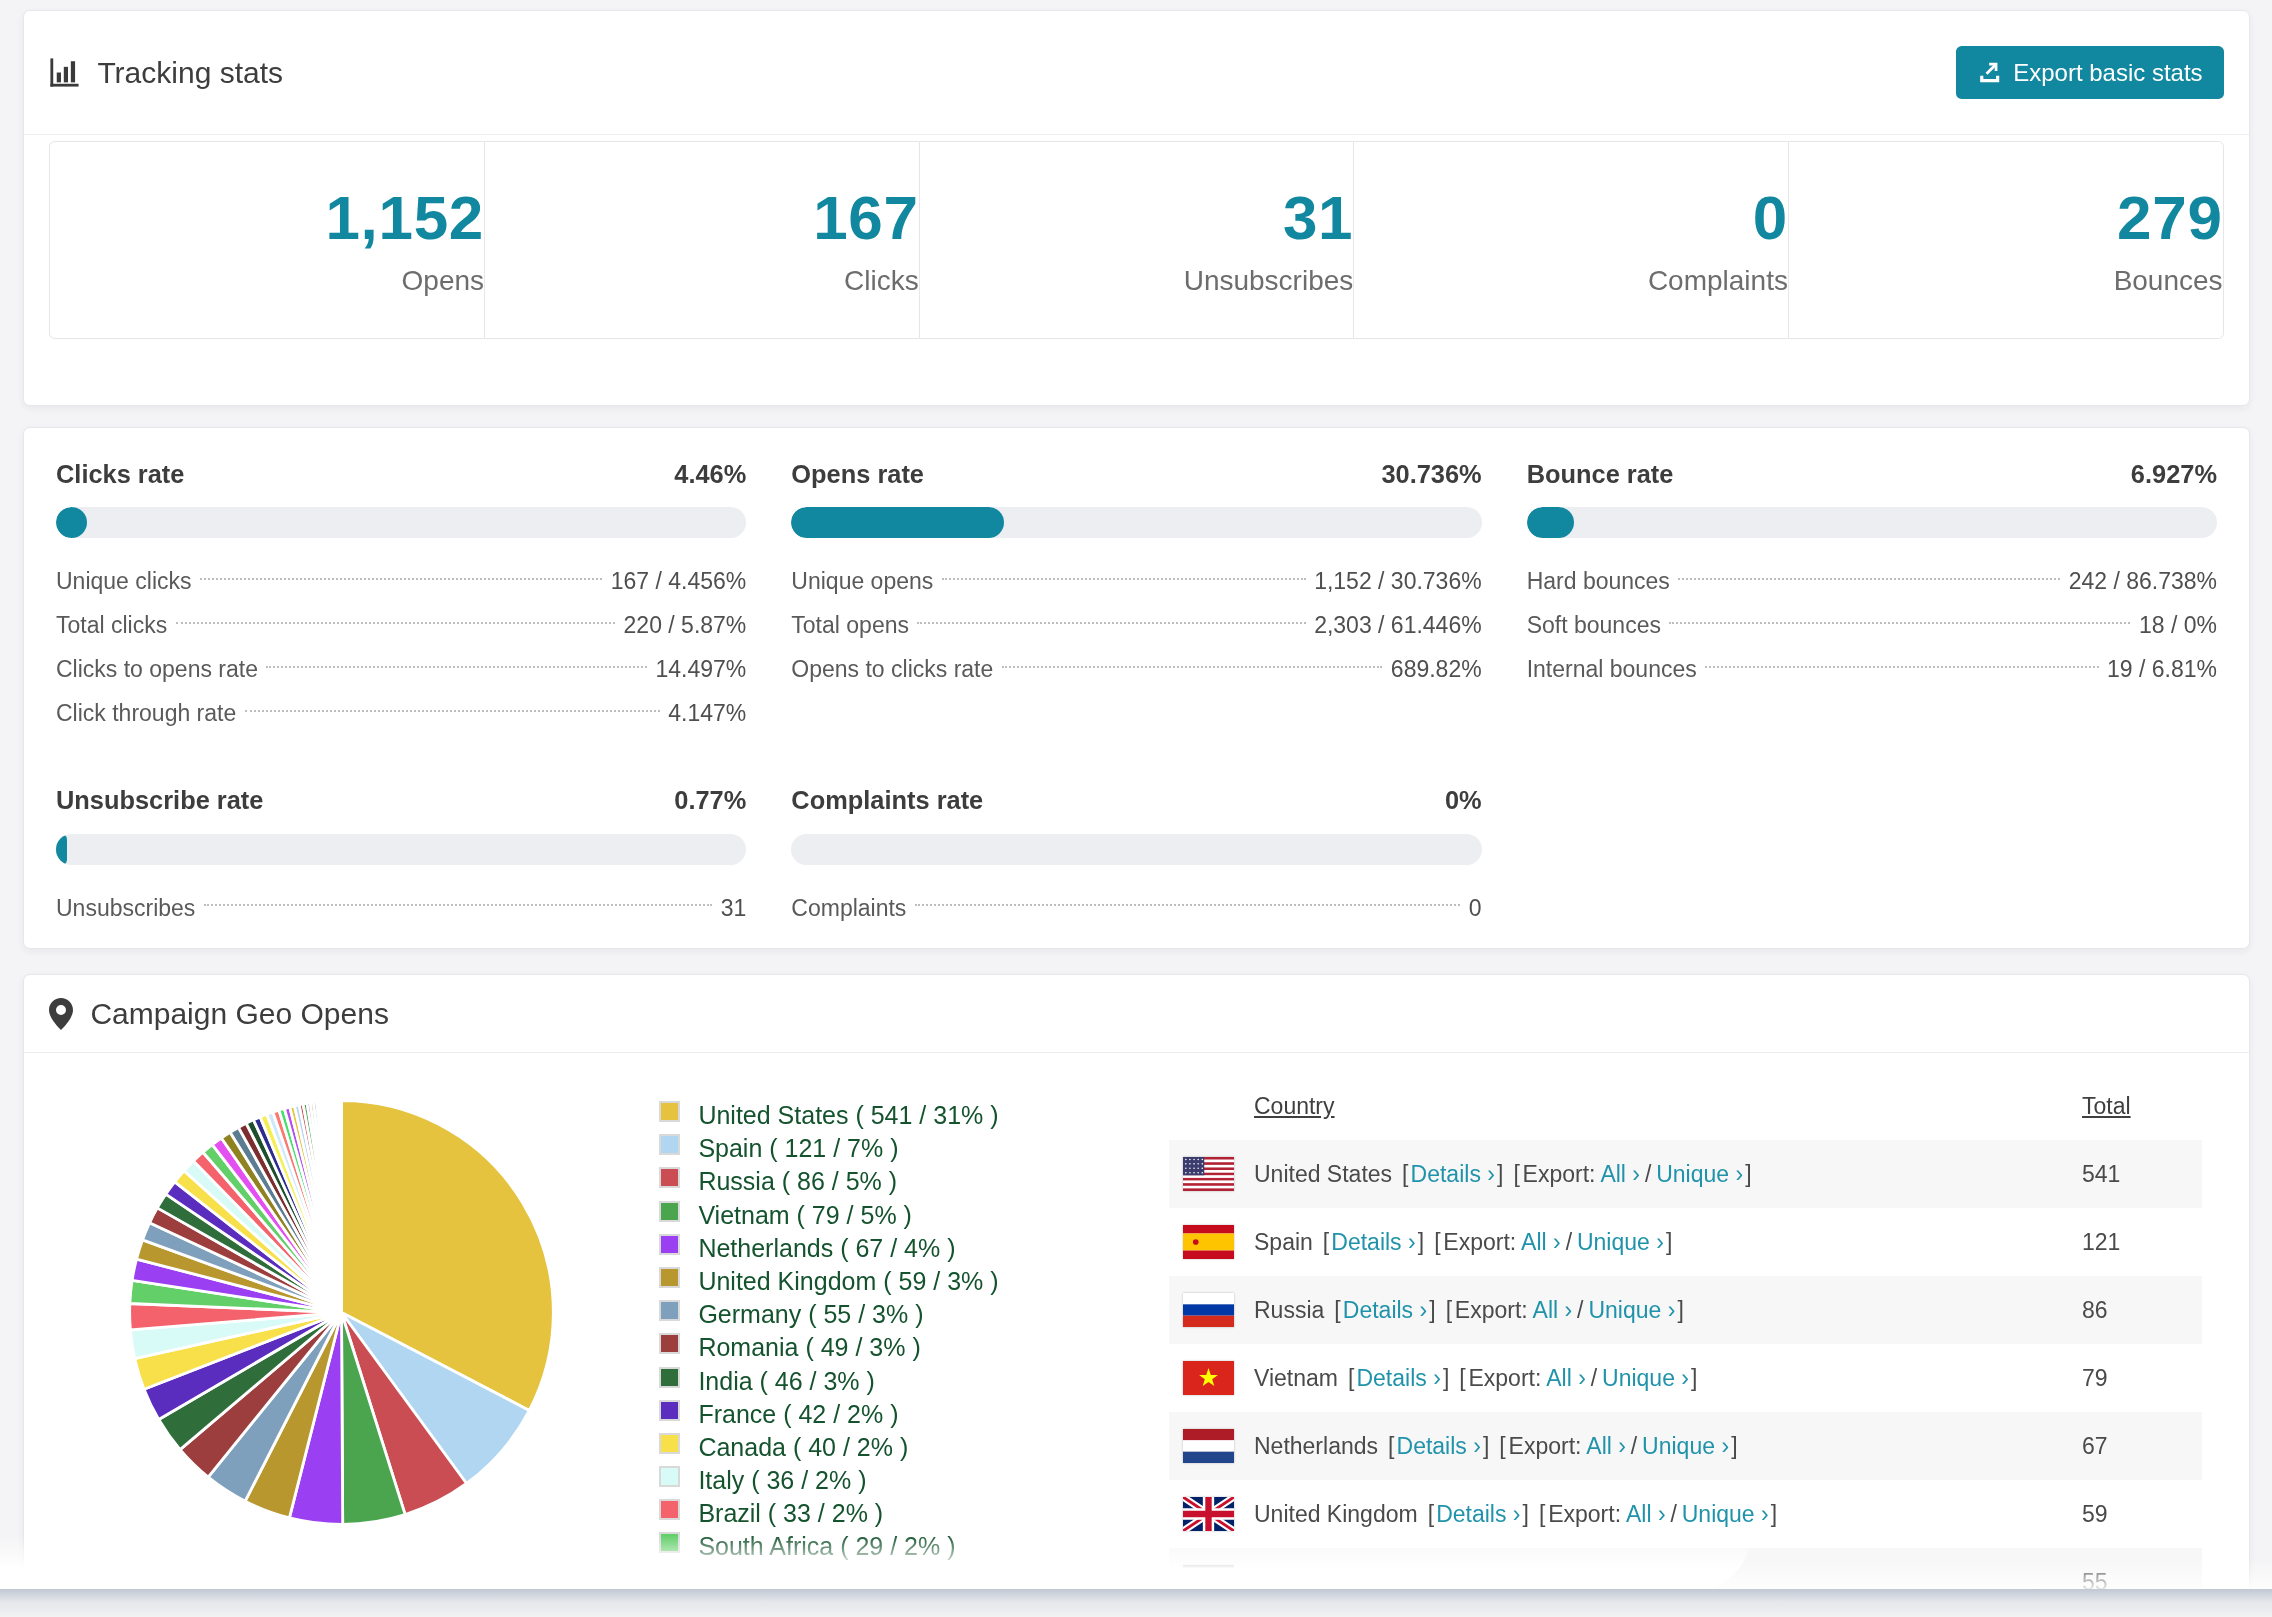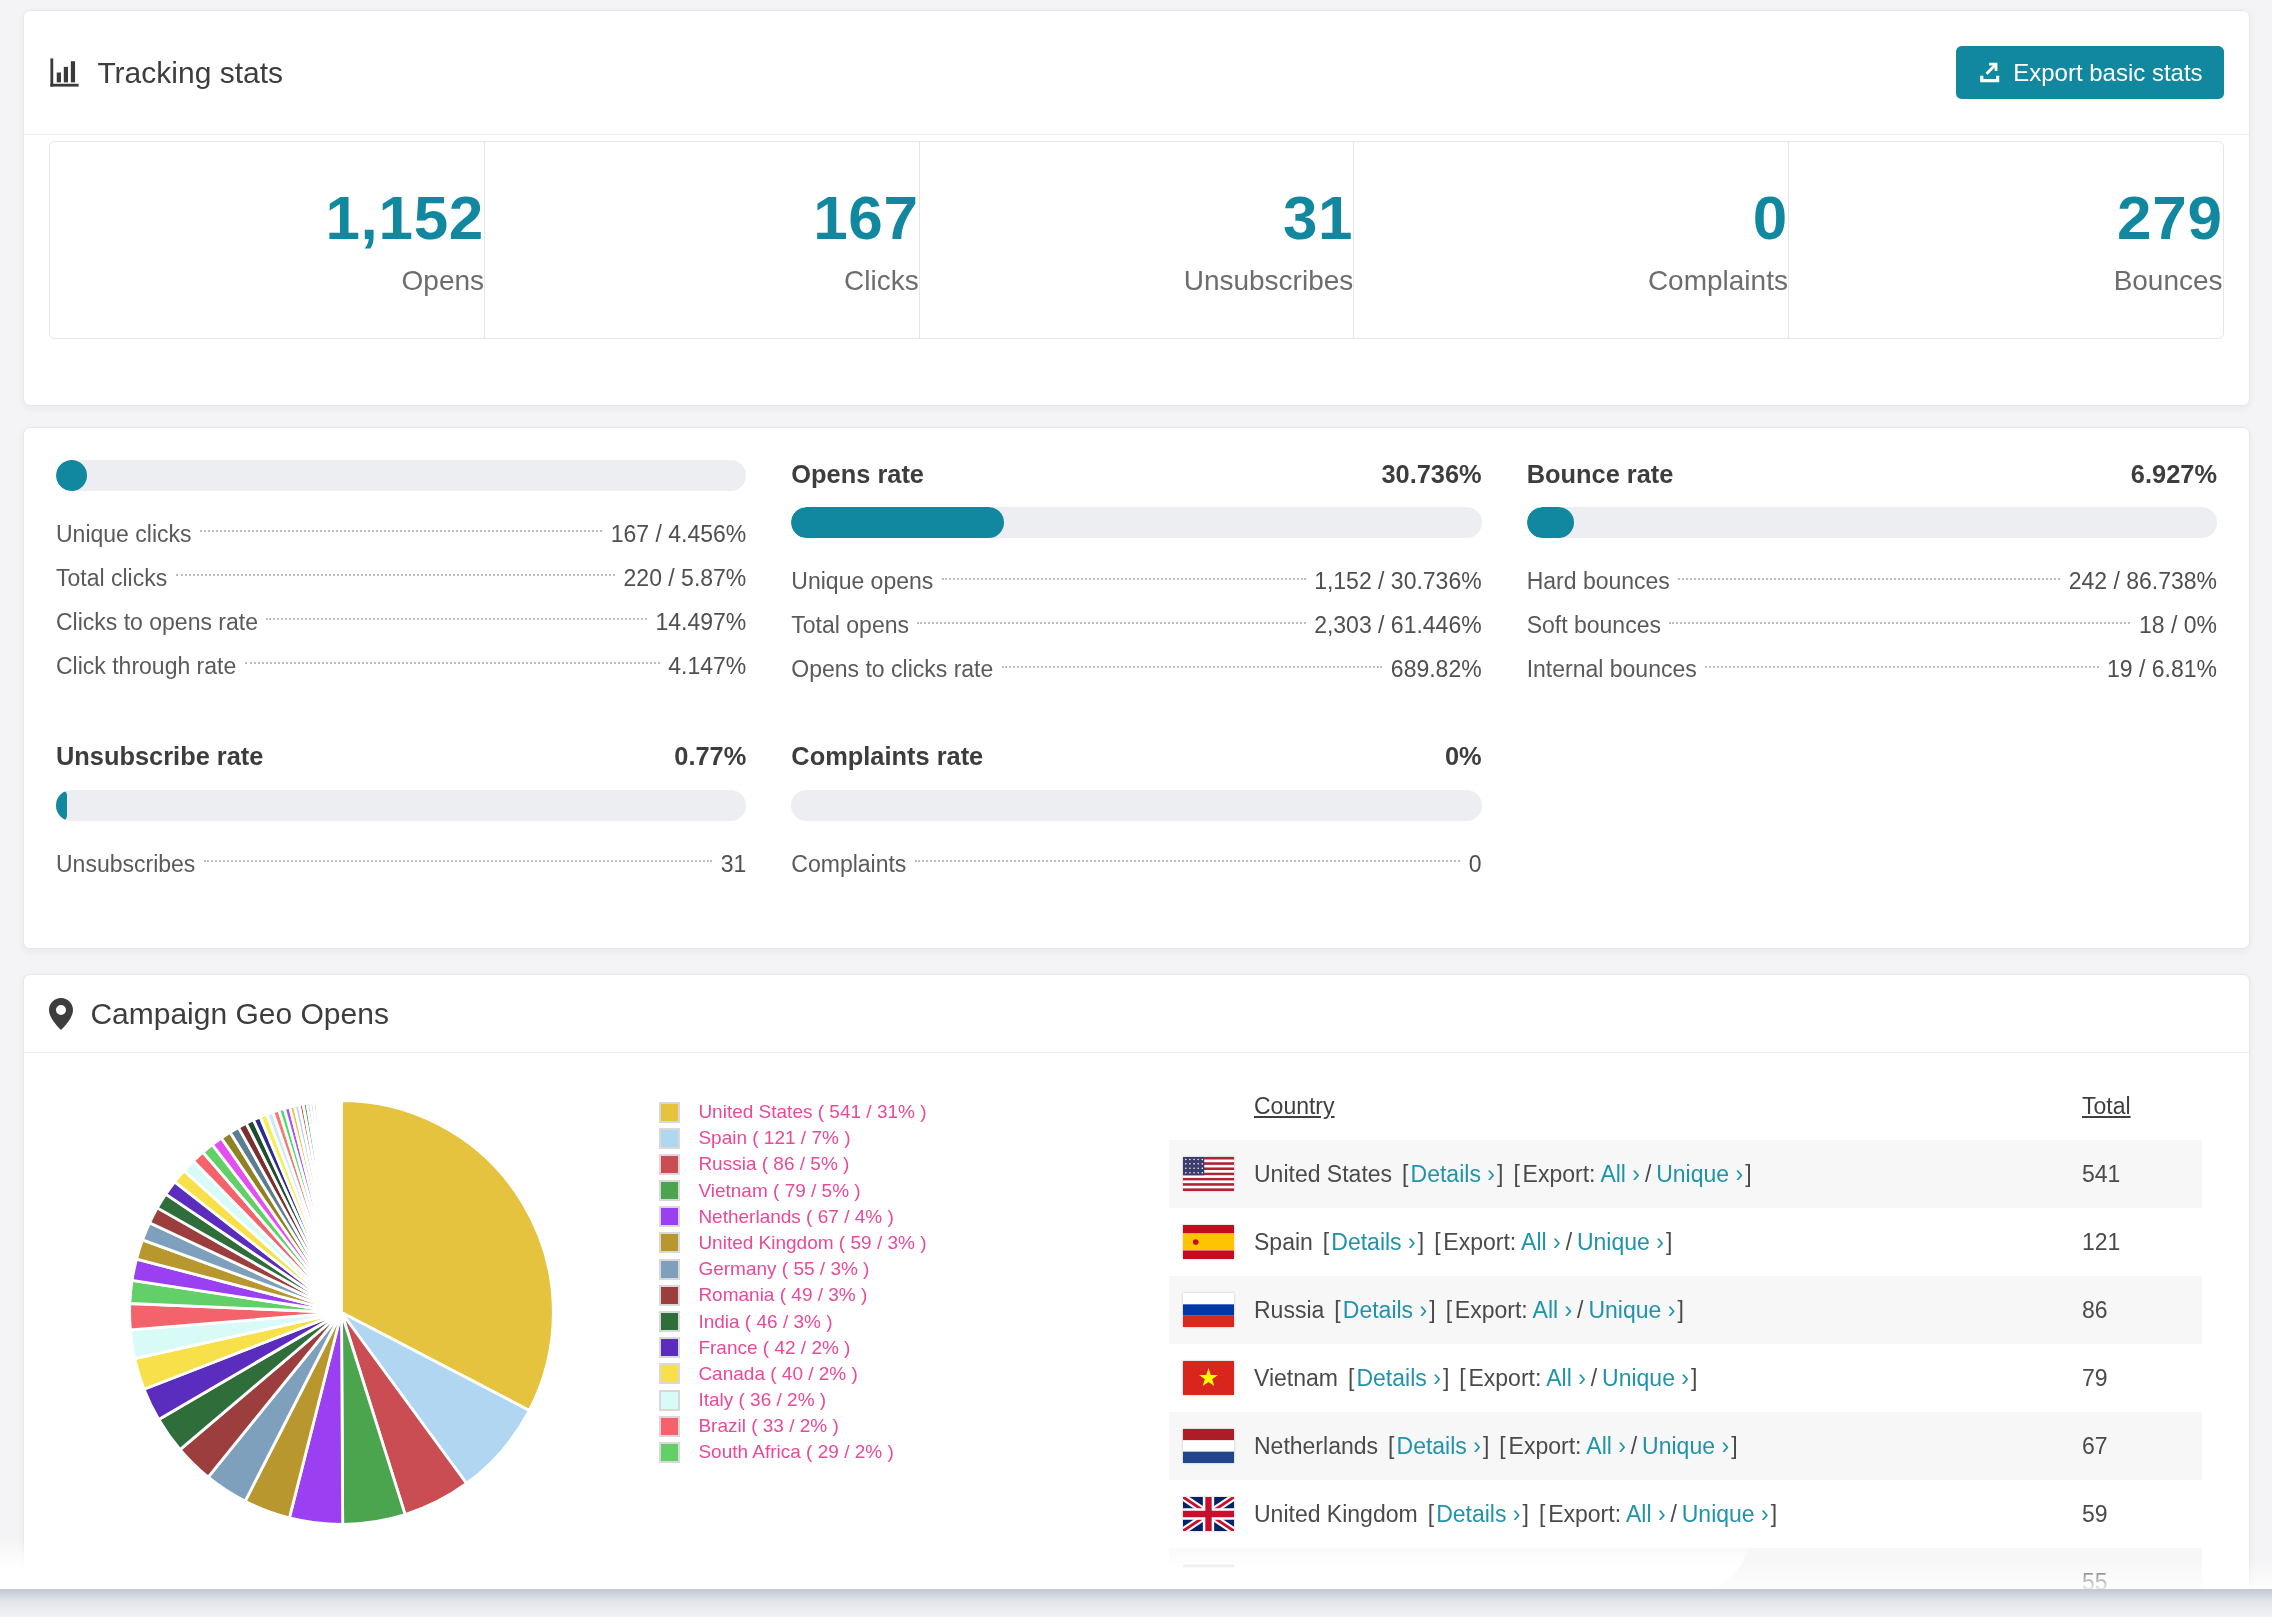--- a/index.html
+++ b/index.html
@@ -49,21 +49,21 @@
   .bar { height:31px; border-radius:15.5px; background:#eceef1; overflow:hidden; }
   .bar-fill { height:100%; border-radius:15.5px; background:#11889f; }
   .rate-rows { margin-top:30px; }
   .rate-row { display:flex; align-items:center; margin-bottom:17px; font-size:23px; color:#5a5a5a; }
   .leader { flex:1; margin:0 8.5px 6.4px 8.5px; border-bottom:2.1px dotted #bdbdbd; }
   .rvalue { color:#4f4f4f; white-space:nowrap; }
 
   .geo-content { display:flex; align-items:flex-start; padding-top:20px; }
   .pie-wrap { width:635px; display:flex; justify-content:center; padding-top:10px; flex:none; }
   .legend { width:466px; flex:none; list-style:none; margin:28px 0 0 0; padding:0; }
-  .legend li { display:flex; align-items:center; margin-bottom:4.2px; font-size:19px; color:#ec4899; }
+  .legend li { display:flex; align-items:flex-start; margin-bottom:4.2px; font-size:25px; color:#14532d; }
   .swatch { width:21px; height:21px; border:2.1px solid #d9d9d9; margin-right:18.4px; flex:none; }
 
   .geo-table { flex:1; margin-left:44px; margin-right:47px; }
   .t-head { display:flex; height:67px; align-items:center; font-size:23px; color:#3f3f3f;text-decoration:underline; }
   .t-head .country-cell { padding-left:85px; }
   .g-row { display:flex; align-items:center; height:68px; font-size:23px; color:#4a4a4a; }
   .g-row.striped { background:#f7f7f8; }
   .country-cell { flex:1; display:flex; align-items:center; }
   .flag { margin-left:14px; width:51px; height:34px; flex:none; box-shadow:0 0 2.1px rgba(0,0,0,.25); }
   .country-name { margin-left:20px; }
@@ -134,20 +134,24 @@
         <div class="stat-cell">
           <div class="stat-value">279</div>
           <div class="stat-label">Bounces</div>
         </div>
       </div>
   </section>
 
   <section class="card" id="card-rates">
     <div class="rates-grid">
         <div class="rate-block">
+          <div class="rate-head">
+            <span class="rate-title">Clicks rate</span>
+            <span class="rate-pct">4.46%</span>
+          </div>
           <div class="bar">
             <div class="bar-fill" style="width: 4.46%; min-width: 11.3px;"></div>
           </div>
           <div class="rate-rows">
             <div class="rate-row">
               <span class="rlabel">Unique clicks</span>
               <span class="leader"></span>
               <span class="rvalue">167 / 4.456%</span>
             </div>
             <div class="rate-row">

